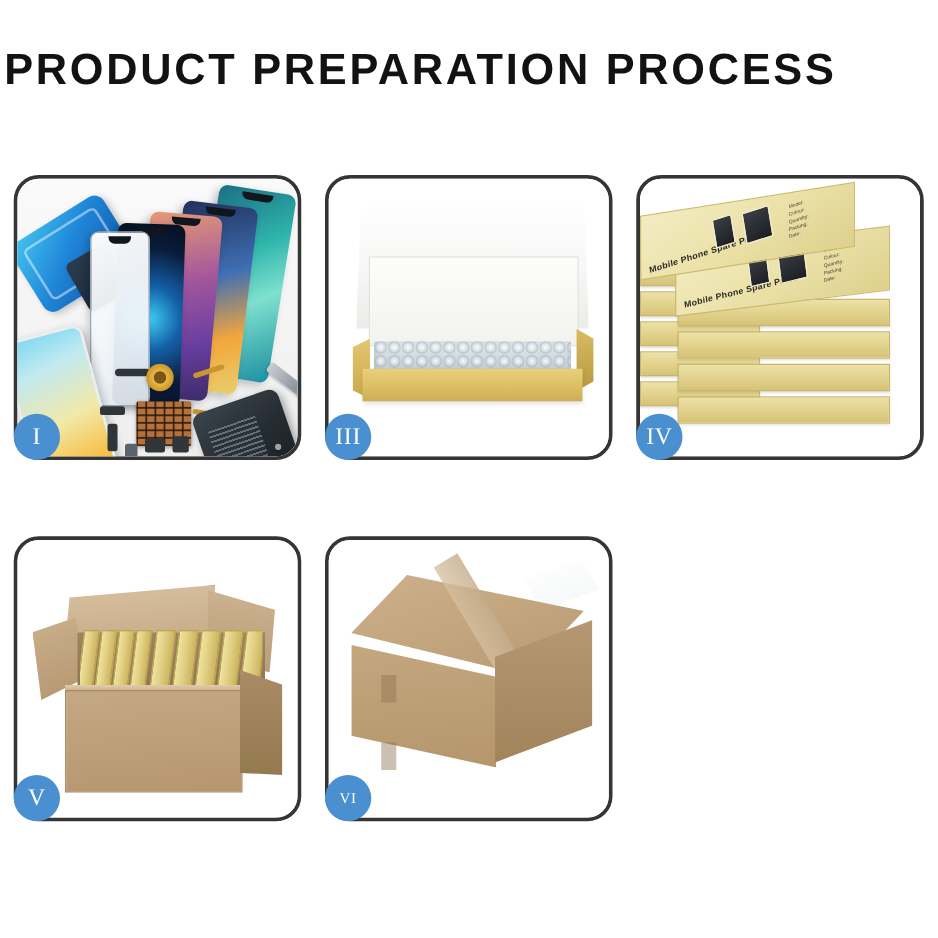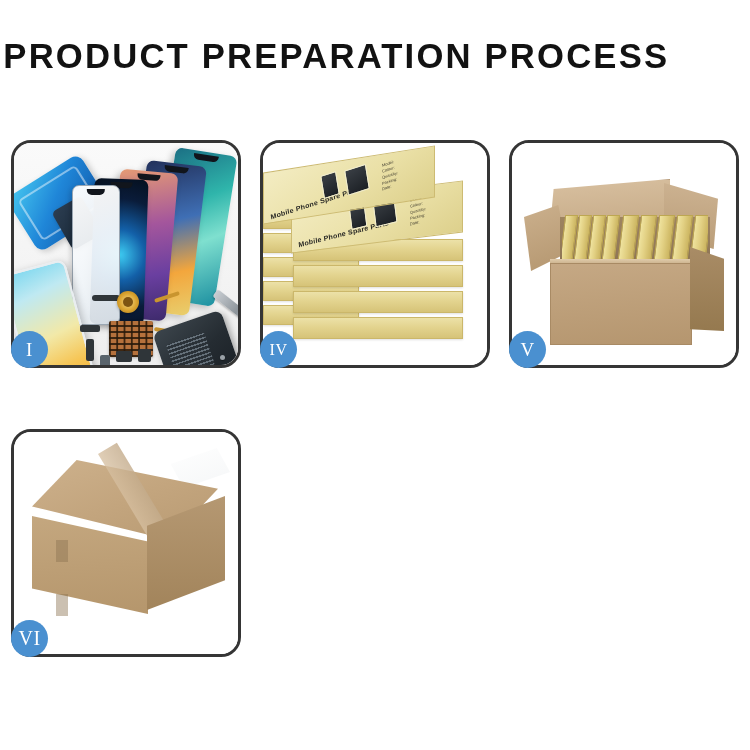--- a/index.html
+++ b/index.html
@@ -67,22 +67,22 @@
     border-radius: 50%;
     background: #4a90d0;
     color: #ffffff;
     font-family: "Liberation Serif", serif;
     font-size: 19px;
     line-height: 37px;
     text-align: center;
     letter-spacing: 0.5px;
     z-index: 5;
   }
-  .badge.b4 { font-size: 16px; }
-  .badge.b6 { font-size: 20px; }
+  .badge.b4 { font-size: 19px; }
+  .badge.b6 { font-size: 12px; }
 
   
   .p1 { background: linear-gradient(180deg,#fafafa 0%,#f4f4f4 55%,#eeeeee 100%); }
   .ph { position: absolute; border-radius: 7px; }
   
   .ph-e { left: 150px; top: 8px; width: 62px; height: 152px;
           background: linear-gradient(150deg,#1b6f84 0%,#2fb5ab 35%,#7fe0cf 60%,#1c8fa0 100%);
           transform: rotate(9deg); box-shadow: -3px 3px 7px rgba(0,0,0,.22); }
   .ph-d { left: 124px; top: 20px; width: 60px; height: 150px;
           background: linear-gradient(160deg,#22305a 0%,#3f6fb5 40%,#f3a63c 72%,#e8cf6e 100%);
@@ -369,20 +369,31 @@
         <div class="backplate"></div>
         <div class="driver"></div>
         <div class="screw" style="left:206px;top:212px;"></div>
         <div class="screw" style="left:214px;top:220px;"></div>
 
       </div>
       <div class="badge">I</div>
     </div>
 
 
+    <div class="panel">
+      <div class="panel-inner p3">
+        <div class="b3-lid"></div>
+        <div class="b3-liner"></div>
+        <div class="b3-leftflap"></div>
+        <div class="b3-rightflap"></div>
+        <div class="b3-bubble"></div>
+        <div class="b3-front"></div>
+      </div>
+      <div class="badge">III</div>
+    </div>
 
     <div class="panel">
       <div class="panel-inner p4">
         <div class="stack">
 
           <div class="sbox" style="left:0px;top:66px;width:96px;height:20px;"></div>
           <div class="sbox" style="left:0px;top:90px;width:96px;height:20px;"></div>
           <div class="sbox" style="left:0px;top:114px;width:96px;height:20px;"></div>
           <div class="sbox" style="left:0px;top:138px;width:96px;height:20px;"></div>
           <div class="sbox" style="left:0px;top:162px;width:96px;height:20px;"></div>

